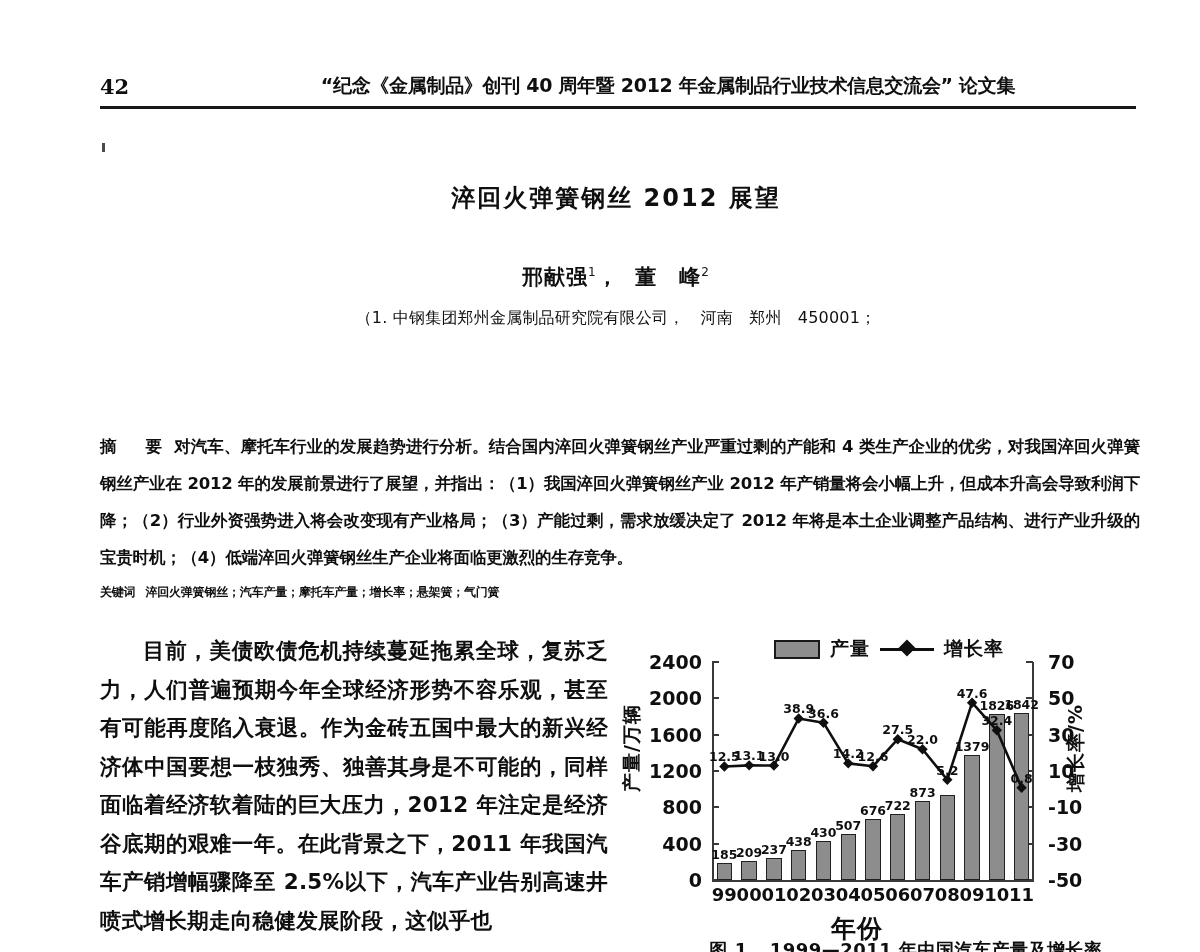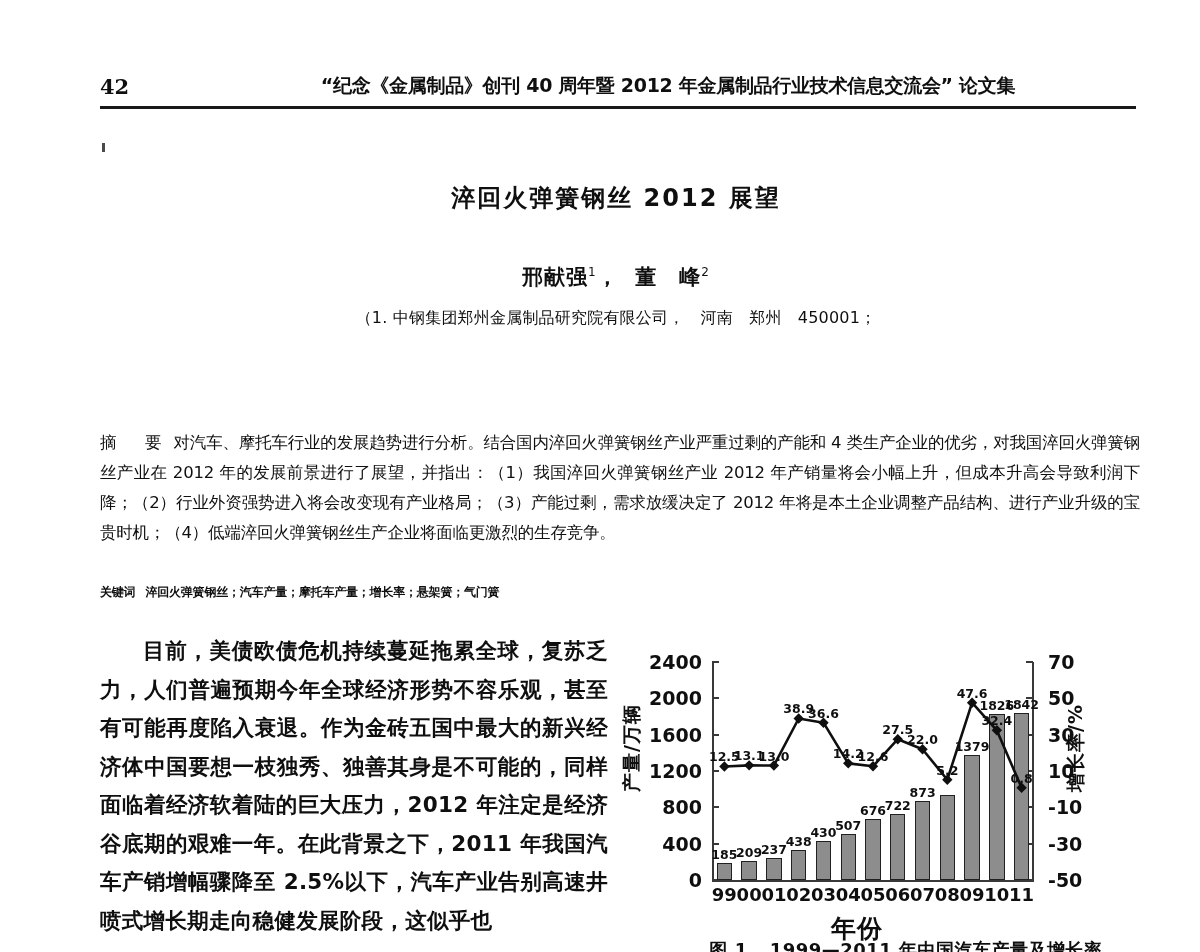--- a/index.html
+++ b/index.html
@@ -105,22 +105,22 @@
   .affil-1 { top: 308px; }
   .affil-2 { top: 348px; }
 
   
   .abstract {
     position: absolute;
     left: 84px;
     top: 428px;
     width: 1040px;
     font-size: 16.5px;
-    line-height: 30px;
-    font-weight: 400;
+    line-height: 37px;
+    font-weight: 700;
     letter-spacing: -0.2px;
     text-align: justify;
   }
   .abstract .lbl { letter-spacing: 6px; margin-right: 6px; }
   .keywords {
     position: absolute;
     left: 84px;
     top: 584px;
     width: 1040px;
     font-size: 12px;
@@ -353,20 +353,26 @@
     <span class="lbl">关键词</span><span>淬回火弹簧钢丝；汽车产量；摩托车产量；增长率；悬架簧；气门簧</span>
   </div>
 
   <div class="col-left">
     <p>目前，美债欧债危机持续蔓延拖累全球，复苏乏力，人们普遍预期今年全球经济形势不容乐观，甚至有可能再度陷入衰退。作为金砖五国中最大的新兴经济体中国要想一枝独秀、独善其身是不可能的，同样面临着经济软着陆的巨大压力，2012 年注定是经济谷底期的艰难一年。在此背景之下，2011 年我国汽车产销增幅骤降至 2.5%以下，汽车产业告别高速井喷式增长期走向稳健发展阶段，这似乎也</p>
   </div>
 
   <div class="figure">
     <div class="chart">
 
+      <div class="legend">
+        <span class="legend-swatch"></span>
+        <span class="legend-label">产量</span>
+        <span class="legend-line"></span>
+        <span class="legend-label">增长率</span>
+      </div>
 
       <div class="plot-wrap">
         <div class="axis-v left"></div>
         <div class="axis-v right"></div>
         <div class="axis-h"></div>
 
         <div id="ticks-left">
             <div class="tick" style="left: 0px; top: 217px;"></div>
             <div class="tick" style="left: 0px; top: 180.667px;"></div>
             <div class="tick" style="left: 0px; top: 144.333px;"></div>

